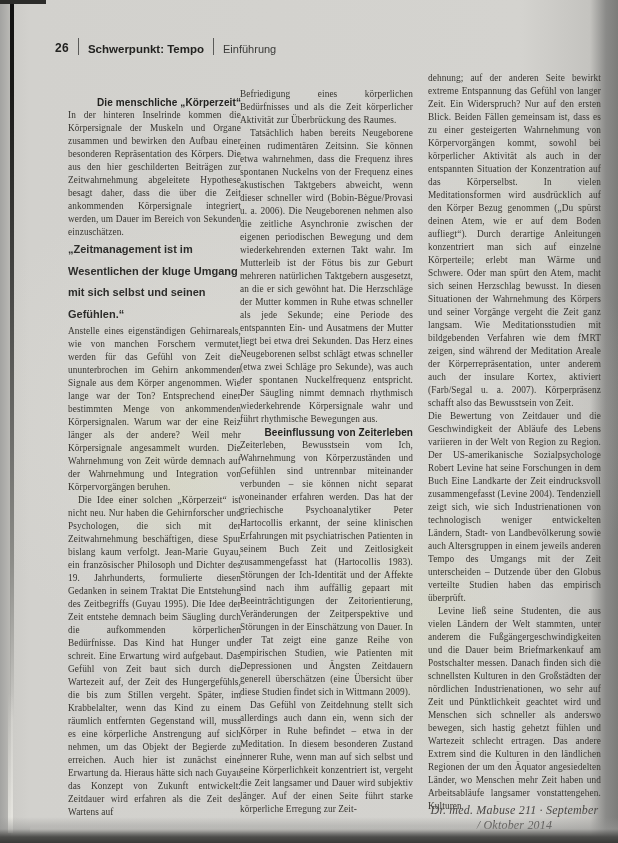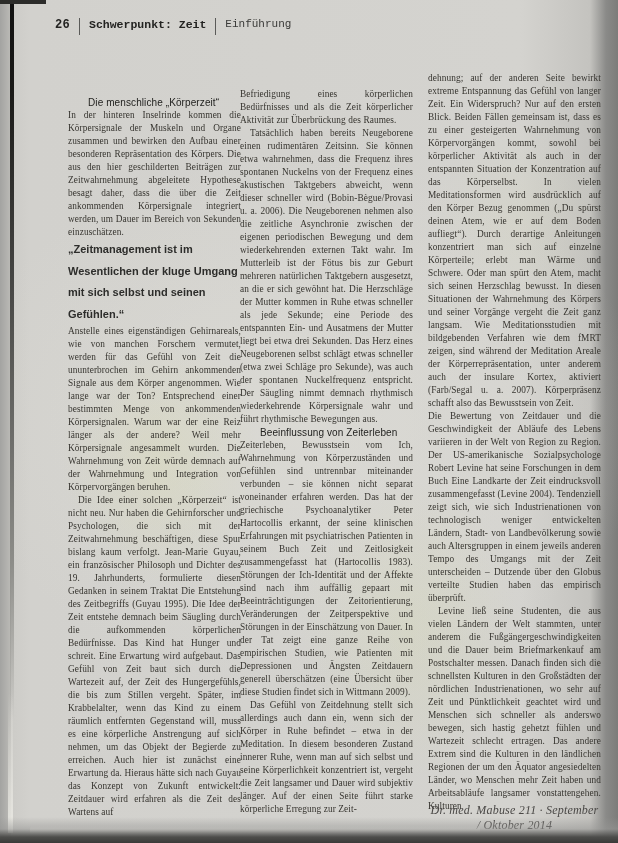--- a/index.html
+++ b/index.html
@@ -41,41 +41,41 @@
   }
   .tint{position:absolute;pointer-events:none;}
   .t1{left:60px;top:330px;width:200px;height:260px;
       background:radial-gradient(ellipse at center, rgba(217,219,170,.30), rgba(217,219,170,0) 70%);}
   .t2{left:300px;top:480px;width:220px;height:300px;
       background:radial-gradient(ellipse at center, rgba(214,218,172,.26), rgba(214,218,172,0) 70%);}
   .t3{left:430px;top:120px;width:180px;height:200px;
       background:radial-gradient(ellipse at center, rgba(210,212,180,.20), rgba(210,212,180,0) 70%);}
 
   .header{
-    position:absolute;left:55px;top:18px;height:20px;
-    display:flex;align-items:flex-start;
-    font-family:Liberation Mono, monospace;color:#232321;
+    position:absolute;left:55px;top:35px;height:20px;
+    display:flex;align-items:flex-end;
+    font-family:Liberation Sans, sans-serif;color:#232321;
   }
   .pagenum{font-size:12px;font-weight:bold;letter-spacing:.3px;}
   .hdr-sep{width:1px;height:17px;background:#5a5a58;margin:0 9px;}
   .hdr-section{font-size:11.5px;font-weight:bold;}
   .hdr-sub{font-size:11px;color:#3a3a38;}
 
   .col{
     position:absolute;width:173px;
     font-size:9.3px;line-height:13px;color:#36342f;
     text-align:justify;
     letter-spacing:.1px;
   }
   .col p{margin:0;}
   .col p.ind{text-indent:10px;}
   .subhead{
     font-family:"Liberation Sans", sans-serif;
-    font-weight:normal;font-size:10px;color:#232321;
-    margin:0 0 3px 0;text-align:left;padding-left:20px;
+    font-weight:bold;font-size:10px;color:#232321;
+    margin:0 0 3px 0;text-align:right;padding-left:20px;
   }
   .gap-subhead{margin-top:13px;}
   .col1{left:68px;top:96px;}
   .col2{left:240px;top:88px;}
   .col3{left:428px;top:72px;}
 
   .pullquote{
     font-family:"Liberation Sans", sans-serif;
     font-weight:bold;font-size:11px;line-height:21.5px;
     color:#2d2d2b;text-align:left;
@@ -92,21 +92,21 @@
 
 <div class="scan-page">
 
   <div class="tint t1"></div>
   <div class="tint t2"></div>
   <div class="tint t3"></div>
 
   <div class="header">
     <span class="pagenum">26</span>
     <span class="hdr-sep"></span>
-    <span class="hdr-section">Schwerpunkt: Zeit</span>
+    <span class="hdr-section">Schwerpunkt: Tempo</span>
     <span class="hdr-sep"></span>
     <span class="hdr-sub">Einführung</span>
   </div>
 
   <div class="col col1">
     <p class="subhead">Die menschliche „Körperzeit“</p>
     <p>In der hinteren Inselrinde kommen die Körpersignale der Muskeln und Organe zusammen und bewirken den Aufbau einer besonderen Repräsentation des Körpers. Die aus den hier geschilderten Beiträgen zur Zeitwahrnehmung abgeleitete Hypothese besagt daher, dass die über die Zeit ankommenden Körpersignale integriert werden, um Dauer im Bereich von Sekunden einzuschätzen.</p>
     <p class="pullquote">„Zeitmanagement ist im Wesentlichen der kluge Umgang mit sich selbst und seinen Gefühlen.“</p>
     <p>Anstelle eines eigenständigen Gehirnareals, wie von manchen Forschern vermutet, werden für das Gefühl von Zeit die ununterbrochen im Gehirn ankommenden Signale aus dem Körper angenommen. Wie lange war der Ton? Entsprechend einer bestimmten Menge von ankommenden Körpersignalen. Warum war der eine Reiz länger als der andere? Weil mehr Körpersignale angesammelt wurden. Die Wahrnehmung von Zeit würde demnach auf der Wahrnehmung und Integration von Körpervorgängen beruhen.</p>
     <p class="ind">Die Idee einer solchen „Körperzeit“ ist nicht neu. Nur haben die Gehirnforscher und Psychologen, die sich mit der Zeitwahrnehmung beschäftigen, diese Spur bislang kaum verfolgt. Jean-Marie Guyau, ein französischer Philosoph und Dichter des 19. Jahrhunderts, formulierte diesen Gedanken in seinem Traktat Die Entstehung des Zeitbegriffs (Guyau 1995). Die Idee der Zeit entstehe demnach beim Säugling durch die aufkommenden körperlichen Bedürfnisse. Das Kind hat Hunger und schreit. Eine Erwartung wird aufgebaut. Das Gefühl von Zeit baut sich durch die Wartezeit auf, der Zeit des Hungergefühls, die bis zum Stillen vergeht. Später, im Krabbelalter, wenn das Kind zu einem räumlich entfernten Gegenstand will, muss es eine körperliche Anstrengung auf sich nehmen, um das Objekt der Begierde zu erreichen. Auch hier ist zunächst eine Erwartung da. Hieraus hätte sich nach Guyau das Konzept von Zukunft entwickelt: Zeitdauer wird erfahren als die Zeit des Wartens auf</p>

